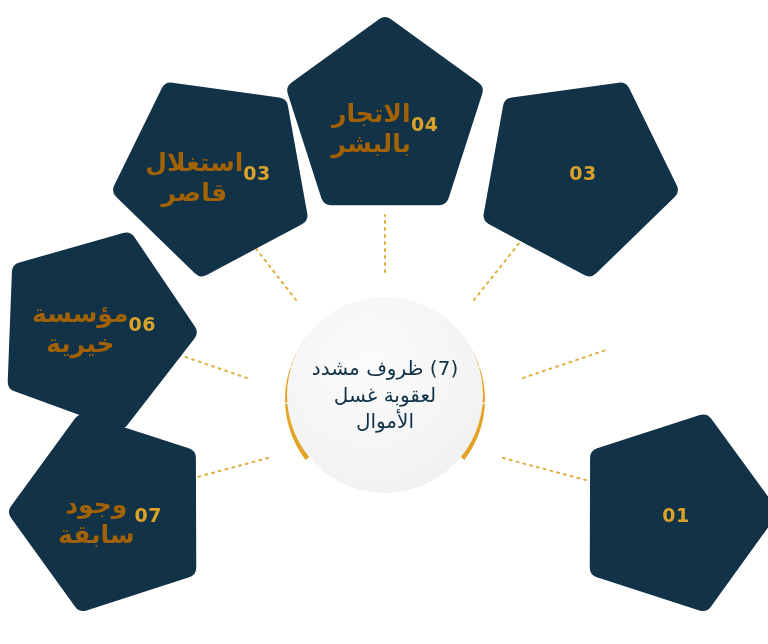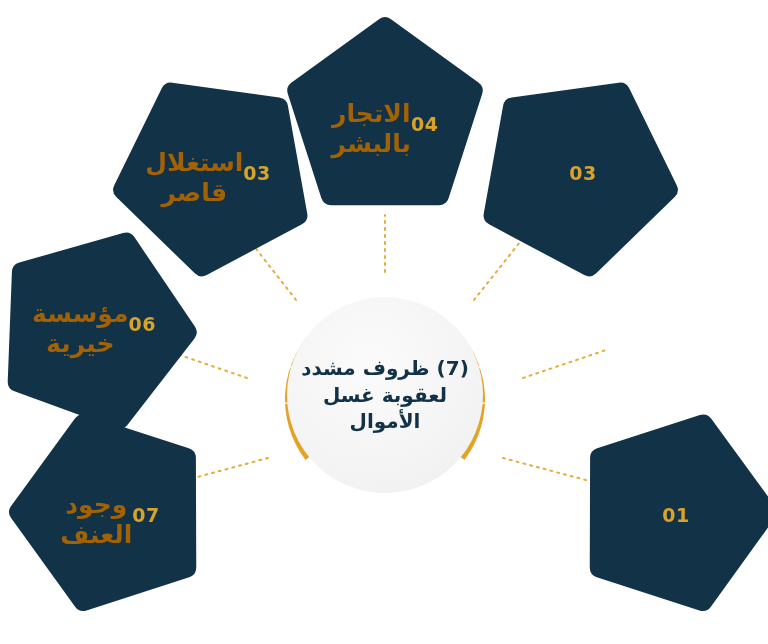--- a/index.html
+++ b/index.html
@@ -132,21 +132,21 @@
     border-radius: 50%;
     background: radial-gradient(circle at 42% 34%, #fbfbfc 0%, #f4f4f5 60%, #eeeef0 100%);
     display: flex;
     align-items: center;
     justify-content: center;
     z-index: 2;
   }
 
   #hub-text {
     font-size: 20px;
-    font-weight: 700;
+    font-weight: 400;
     line-height: 1.34;
     color: #123247;
     text-align: center;
     direction: rtl;
     white-space: pre-line;
     padding: 0 8px;
   }
 </style>
 </head>
 <body>
@@ -236,21 +236,21 @@
 
   <div class="node" id="node-07">
     <span class="shape">
       <svg viewBox="0 0 200 200" xmlns="http://www.w3.org/2000/svg">
         <polygon points="100,6 194,74 158,186 42,186 6,74" fill="#123247" stroke="#123247" stroke-width="22" stroke-linejoin="round" transform="rotate(-18 100 100)"></polygon>
       </svg>
     </span>
     <span class="content">
       <span class="num">07</span>
       <span class="label">وجود
-العنف</span>
+سابقة</span>
     </span>
   </div>
 
   <div id="hub">
 
     <svg id="hub-arc" viewBox="0 0 290 248" xmlns="http://www.w3.org/2000/svg" aria-hidden="true">
 
       <g transform="translate(145,122)">
         <path d="M -79.5 62
                  A 100 100 0 1 1 79.5 62

